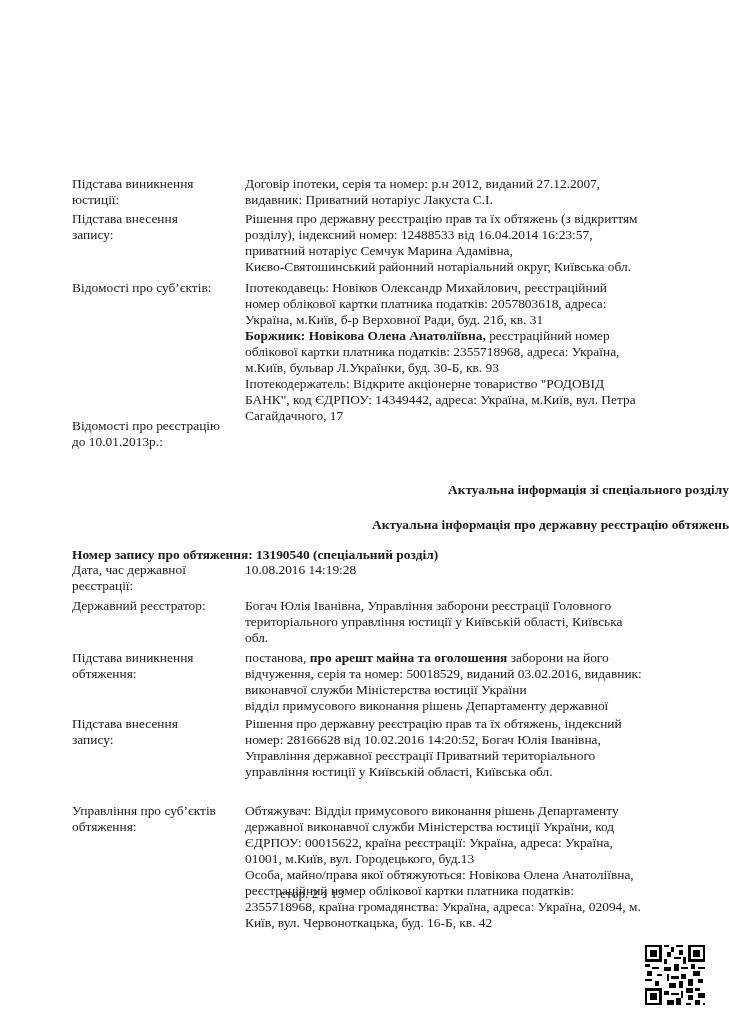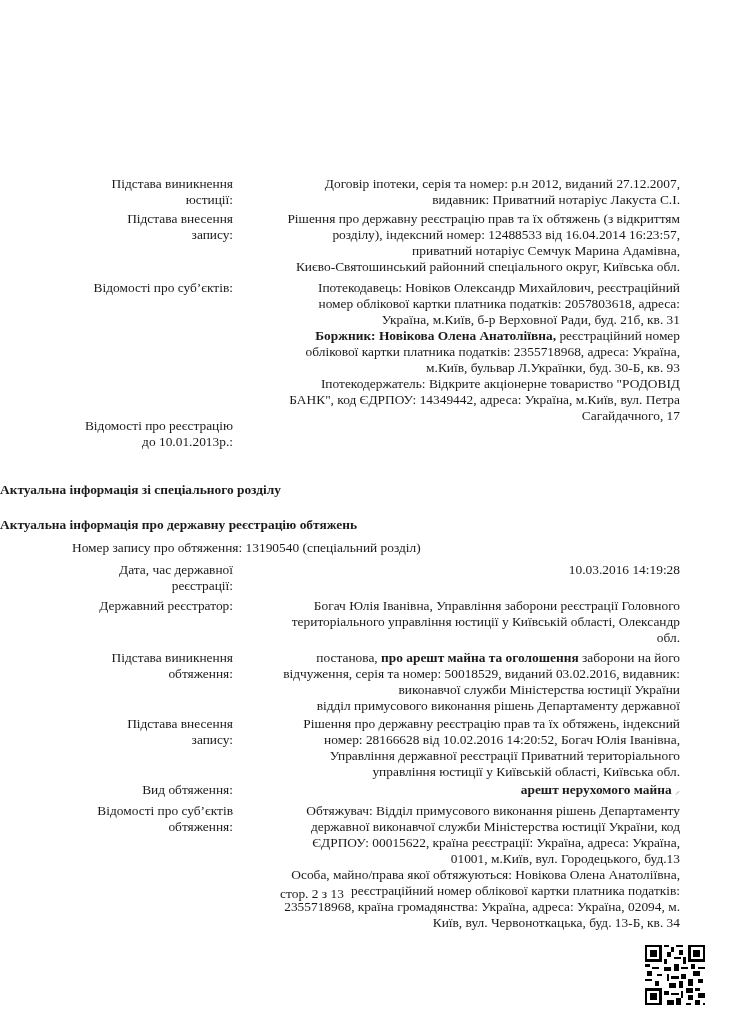--- a/index.html
+++ b/index.html
@@ -2,27 +2,27 @@
 <html><head>
 <meta charset="utf-8">
 <style>
   html, body { margin: 0; padding: 0; background: #ffffff; }
   body {
     width: 729px; height: 1031px; position: relative; overflow: hidden;
     font-family: "Liberation Serif", "DejaVu Serif", serif;
     font-size: 13.4px; color: #1a1a1a; line-height: 16px;
   }
   .page { position: absolute; left: 0; top: 0; width: 729px; height: 1031px; }
-  .row { position: absolute; left: 60px; width: 620px; display: flex; text-align: right; }
+  .row { position: absolute; left: 72px; width: 620px; display: flex; }
   .lbl { width: 173px; flex: 0 0 173px; }
   .val { flex: 1 1 auto; width: 440px; }
   .val .line { display: block; white-space: nowrap; }
   b, .bold { font-weight: bold; }
-  .heading { position: absolute; left: 0; width: 729px; text-align: left; font-weight: bold; }
-  .recnum { position: absolute; left: 72px; font-weight: normal; }
+  .heading { position: absolute; left: 0; width: 729px; text-align: right; font-weight: bold; }
+  .recnum { position: absolute; left: 72px; font-weight: bold; margin-top: 7px; }
   .footer { position: absolute; left: 0; width: 624px; text-align: center; top: 886px; }
   .qr { position: absolute; left: 645px; top: 945px; width: 60px; height: 60px; }
   .mark { color: #888; font-size: 10px; }
 </style>
 </head>
 <body>
 
 <div class="page">
 
   <div class="row" style="top:176px">
@@ -38,21 +38,21 @@
 
   <div class="row" style="top:211px">
     <div class="lbl">
       <span style="display:block">Підстава внесення</span>
       <span style="display:block">запису:</span>
     </div>
     <div class="val">
       <span class="line">Рішення про державну реєстрацію прав та їх обтяжень (з відкриттям</span>
       <span class="line">розділу), індексний номер: 12488533 від 16.04.2014 16:23:57,</span>
       <span class="line">приватний нотаріус Семчук Марина Адамівна,</span>
-      <span class="line">Києво-Святошинський районний спеціального округ, Київська обл.</span>
+      <span class="line">Києво-Святошинський районний нотаріальний округ, Київська обл.</span>
     </div>
   </div>
 
   <div class="row" style="top:280px">
     <div class="lbl">
       <span style="display:block">Відомості про суб’єктів:</span>
     </div>
     <div class="val">
       <span class="line">Іпотекодавець: Новіков Олександр Михайлович, реєстраційний</span>
       <span class="line">номер облікової картки платника податків: 2057803618, адреса:</span>
@@ -76,31 +76,31 @@
   <div class="heading" style="top:482px">Актуальна інформація зі спеціального розділу</div>
   <div class="heading" style="top:517px">Актуальна інформація про державну реєстрацію обтяжень</div>
   <div class="recnum" style="top:540px">Номер запису про обтяження: 13190540 (спеціальний розділ)</div>
 
   <div class="row" style="top:562px">
     <div class="lbl">
       <span style="display:block">Дата, час державної</span>
       <span style="display:block">реєстрації:</span>
     </div>
     <div class="val">
-      <span class="line">10.03.2016 14:19:28</span>
+      <span class="line">10.08.2016 14:19:28</span>
     </div>
   </div>
 
   <div class="row" style="top:598px">
     <div class="lbl">
       <span style="display:block">Державний реєстратор:</span>
     </div>
     <div class="val">
       <span class="line">Богач Юлія Іванівна, Управління заборони реєстрації Головного</span>
-      <span class="line">територіального управління юстиції у Київській області, Олександр</span>
+      <span class="line">територіального управління юстиції у Київській області, Київська</span>
       <span class="line">обл.</span>
     </div>
   </div>
 
   <div class="row" style="top:650px">
     <div class="lbl">
       <span style="display:block">Підстава виникнення</span>
       <span style="display:block">обтяження:</span>
     </div>
     <div class="val">
@@ -117,43 +117,35 @@
       <span style="display:block">запису:</span>
     </div>
     <div class="val">
       <span class="line">Рішення про державну реєстрацію прав та їх обтяжень, індексний</span>
       <span class="line">номер: 28166628 від 10.02.2016 14:20:52, Богач Юлія Іванівна,</span>
       <span class="line">Управління державної реєстрації Приватний територіального</span>
       <span class="line">управління юстиції у Київській області, Київська обл.</span>
     </div>
   </div>
 
-  <div class="row" style="top:782px">
-    <div class="lbl">
-      <span style="display:block">Вид обтяження:</span>
-    </div>
-    <div class="val">
-      <span class="line"><b>арешт нерухомого майна</b> <span class="mark">⸝</span></span>
-    </div>
-  </div>
 
   <div class="row" style="top:803px">
     <div class="lbl">
-      <span style="display:block">Відомості про суб’єктів</span>
+      <span style="display:block">Управління про суб’єктів</span>
       <span style="display:block">обтяження:</span>
     </div>
     <div class="val">
       <span class="line">Обтяжувач: Відділ примусового виконання рішень Департаменту</span>
       <span class="line">державної виконавчої служби Міністерства юстиції України, код</span>
       <span class="line">ЄДРПОУ: 00015622, країна реєстрації: Україна, адреса: Україна,</span>
       <span class="line">01001, м.Київ, вул. Городецького, буд.13</span>
       <span class="line">Особа, майно/права якої обтяжуються: Новікова Олена Анатоліївна,</span>
       <span class="line">реєстраційний номер облікової картки платника податків:</span>
       <span class="line">2355718968, країна громадянства: Україна, адреса: Україна, 02094, м.</span>
-      <span class="line">Київ, вул. Червоноткацька, буд. 13-Б, кв. 34</span>
+      <span class="line">Київ, вул. Червоноткацька, буд. 16-Б, кв. 42</span>
     </div>
   </div>
 
   <div class="footer">стор. 2 з 13</div>
 
   <svg class="qr" viewBox="0 0 25 25" shape-rendering="crispEdges">
     <rect x="0" y="0" width="25" height="25" fill="#fff"></rect>
     <g fill="#000">
 
       <rect x="0" y="0" width="7" height="7"></rect>

